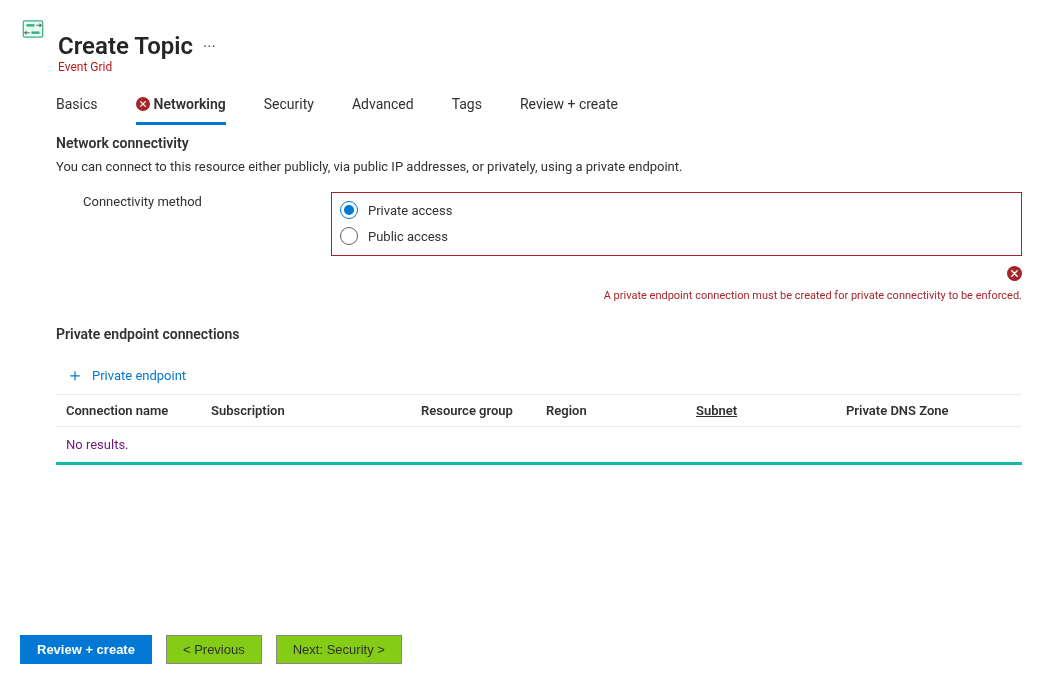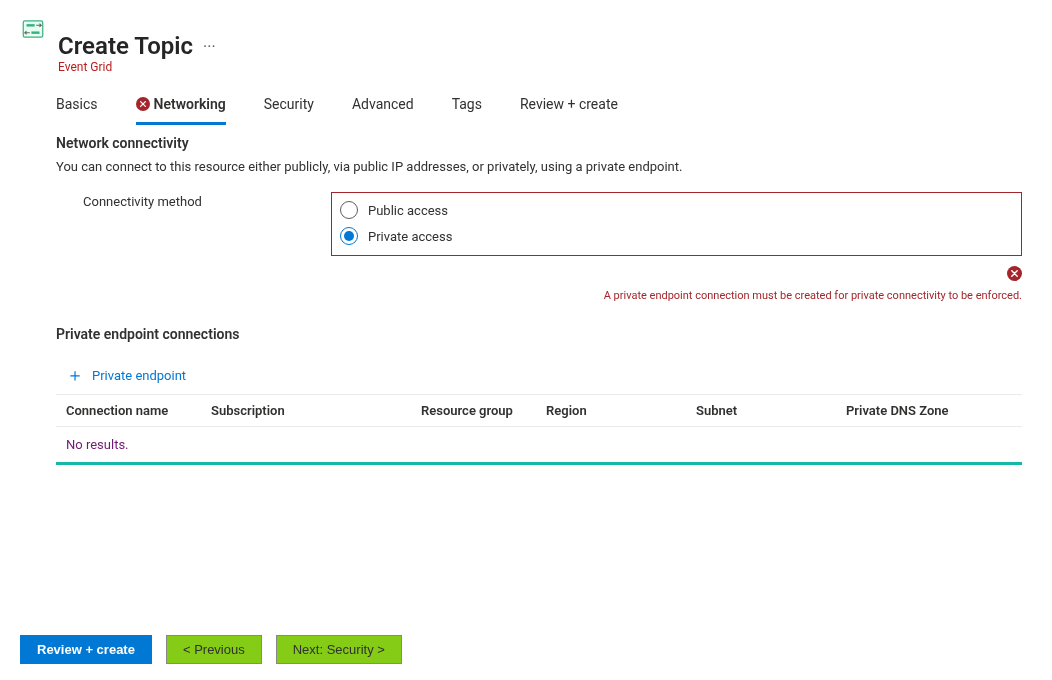--- a/index.html
+++ b/index.html
@@ -162,28 +162,28 @@
 
   <div class="content">
     <div class="section-heading">Network connectivity</div>
     <div class="section-desc">You can connect to this resource either publicly, via public IP addresses, or privately, using a private endpoint.</div>
 
     <div class="field-row">
       <div class="field-label">Connectivity method</div>
       <div class="field-control">
         <div class="error-frame">
           <div class="radio-item">
-            <span class="radio"></span>
-            <span class="radio-label">Public access</span>
-          </div>
-          <div class="radio-item">
             <span class="radio selected">
                 <span class="radio-dot"></span>
               </span>
             <span class="radio-label">Private access</span>
+          </div>
+          <div class="radio-item">
+            <span class="radio"></span>
+            <span class="radio-label">Public access</span>
           </div>
         </div>
         <div class="field-error">
           <span class="err-icon">
             <svg viewBox="0 0 10 10">
                 <path d="M2 2 L8 8 M8 2 L2 8" stroke="#fff" stroke-width="1.6" stroke-linecap="round"></path>
               </svg>
           </span>
           <span>A private endpoint connection must be created for private connectivity to be enforced.</span>
         </div>
@@ -197,21 +197,21 @@
       <span>Private endpoint</span>
     </div>
 
     <table class="endpoints">
       <thead>
         <tr>
           <th style="width:145px;">Connection name</th>
           <th style="width:210px;">Subscription</th>
           <th style="width:125px;">Resource group</th>
           <th style="width:150px;">Region</th>
-          <th style="width:150px;">Subnet</th>
+          <th style="width:150px;text-decoration:underline;">Subnet</th>
           <th>Private DNS Zone</th>
         </tr>
       </thead>
       <tbody>
         <tr>
           <td colspan="6">No results.</td>
         </tr>
       </tbody>
     </table>
   </div>

